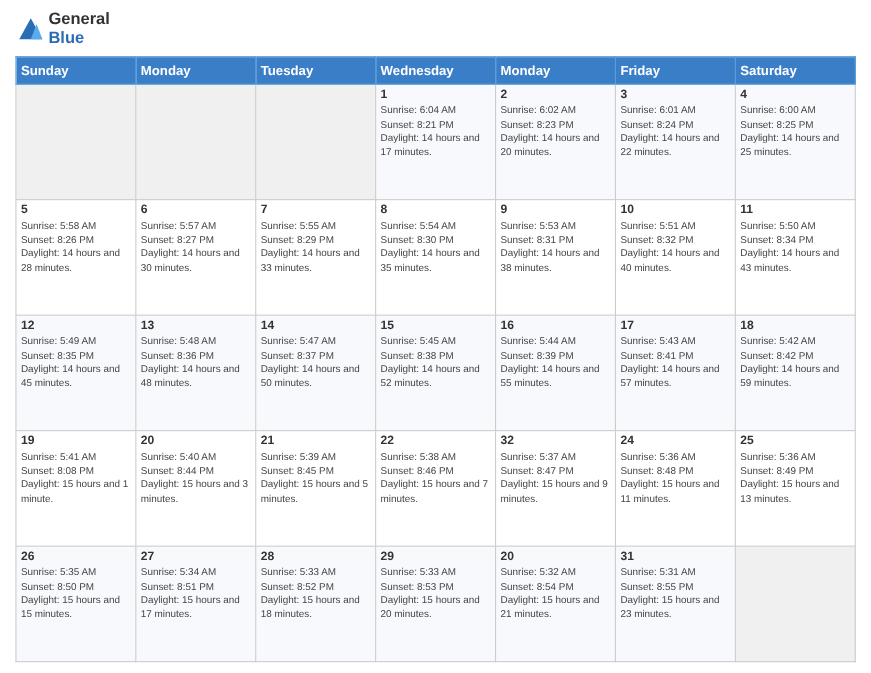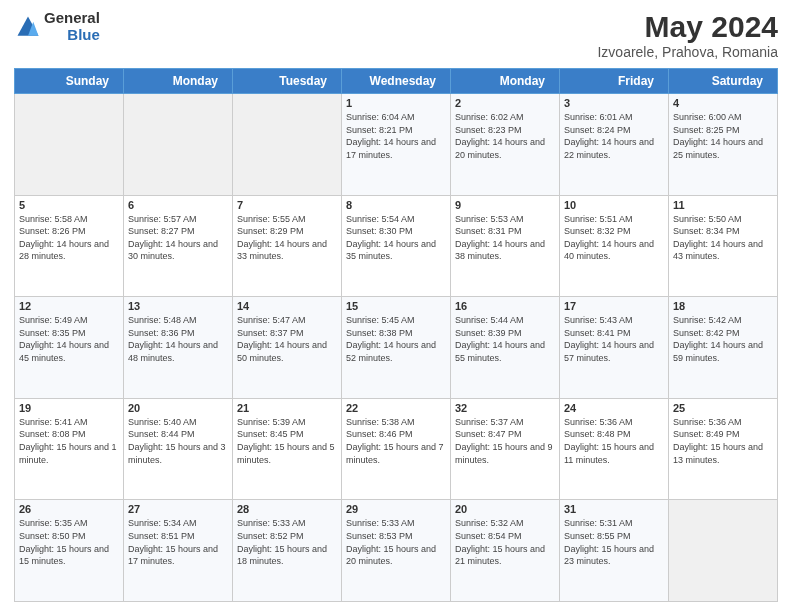--- a/index.html
+++ b/index.html
@@ -25,21 +25,20 @@
     }
     .logo {
       display: flex;
       align-items: center;
       gap: 2px;
     }
     .logo-text {
       display: flex;
       flex-direction: column;
       line-height: 1.1;
-      align-items: flex-end;
     }
     .logo-general {
       font-size: 15px;
       font-weight: bold;
       color: #333;
     }
     .logo-blue {
       font-size: 15px;
       font-weight: bold;
       color: #2a6db5;
@@ -65,22 +64,22 @@
       border: 1px solid #ccc;
       border-collapse: collapse;
       width: 100%;
       table-layout: fixed;
     }
     .calendar th {
       background-color: #3a7ec8;
       color: #fff;
       font-size: 12px;
       font-weight: bold;
-      padding: 5px 14px;
-      text-align: right;
+      padding: 5px 4px;
+      text-align: left;
       border: 1px solid #5a9ed8;
     }
     .calendar td {
       border: 1px solid #ccc;
       vertical-align: top;
       padding: 3px 4px;
       font-size: 9.5px;
       color: #333;
       background: #fff;
       height: 78px;
@@ -113,24 +112,20 @@
   <div class="header">
     <div class="logo">
       <svg class="logo-icon" viewBox="0 0 32 32" xmlns="http://www.w3.org/2000/svg">
         <polygon points="16,4 28,26 4,26" fill="#2a6db5"></polygon>
         <polygon points="22,10 28,26 16,26" fill="#5aabee"></polygon>
       </svg>
       <div class="logo-text">
         <span class="logo-general">General</span>
         <span class="logo-blue">Blue</span>
       </div>
-    </div>
-    <div class="title-block">
-      <div class="main-title">May 2024</div>
-      <div class="subtitle">Izvoarele, Prahova, Romania</div>
     </div>
   </div>
 
   <table class="calendar">
     <thead>
       <tr>
         <th>Sunday</th>
         <th>Monday</th>
         <th>Tuesday</th>
         <th>Wednesday</th>

